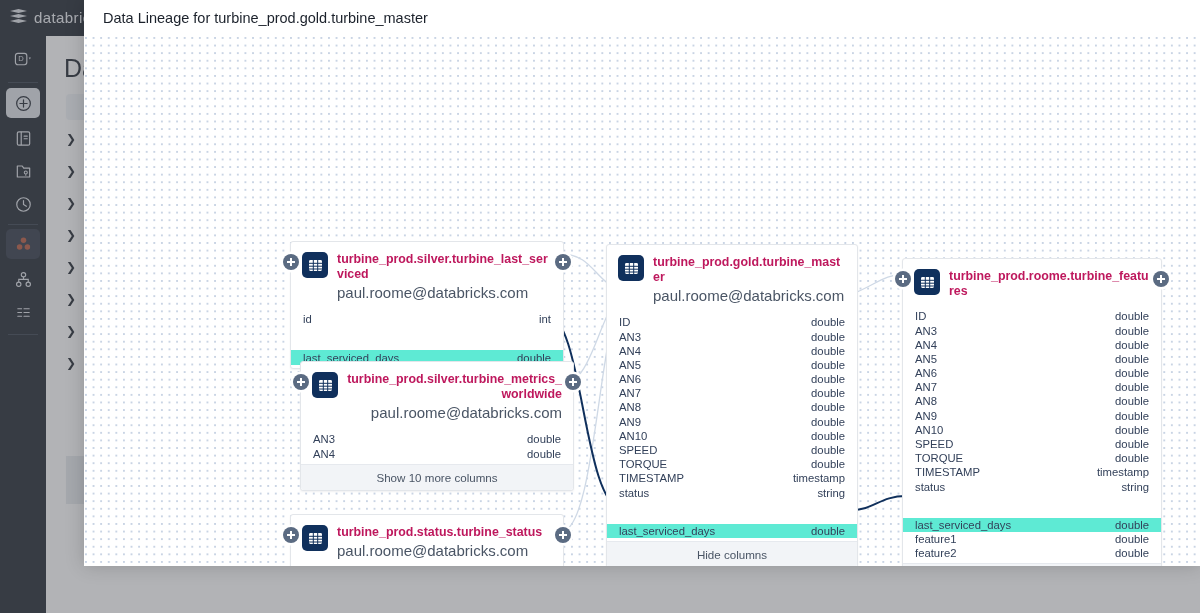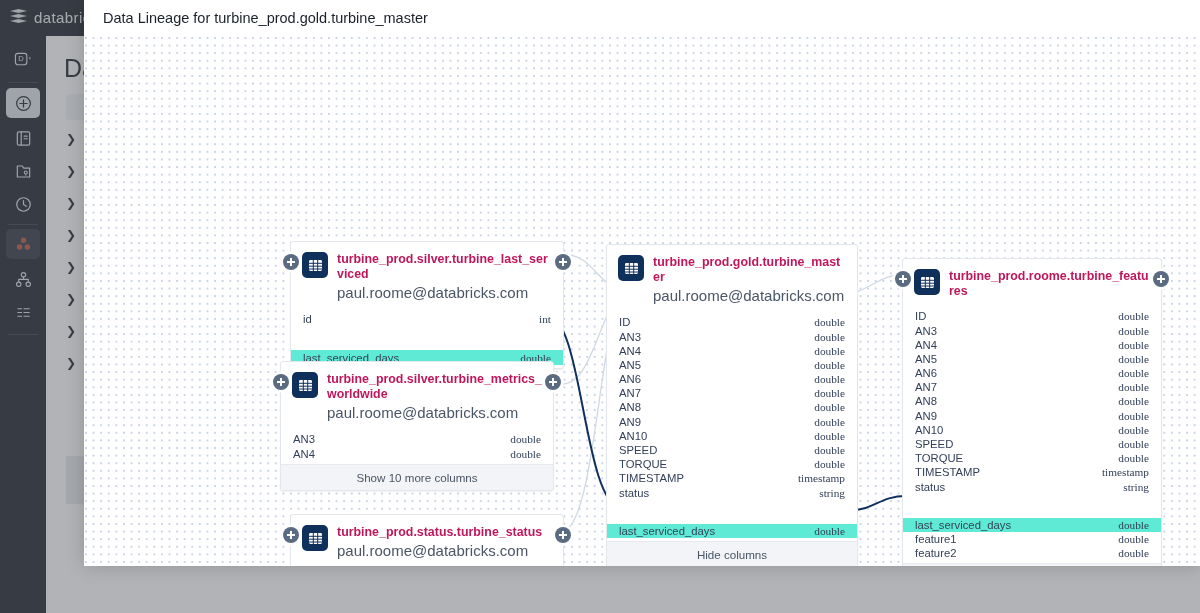--- a/index.html
+++ b/index.html
@@ -60,21 +60,21 @@
      display:flex;align-items:center;justify-content:center;}
   .tbl-icon svg{display:block;}
   .node-titles{min-width:0;}
   .node-title{font-size:12.4px;font-weight:bold;color:#be185d;line-height:1.22;word-break:break-all;}
   .node-sub{font-size:15px;color:#4a5565;margin-top:2px;line-height:1.2;word-break:break-all;}
   .cols{padding:2px 0 3px 0;}
   .col-row{display:flex;justify-content:space-between;align-items:center;
      padding:0 12px;height:14.2px;font-size:11.3px;color:#33415a;}
   .col-row.hl{background:#5eead4;margin-top:24px;}
   .col-name{white-space:nowrap;}
-  .col-type{white-space:nowrap;color:#33415a;font-family:Liberation Serif, serif;}
+  .col-type{white-space:nowrap;color:#33415a;}
   .node-foot{height:25px;display:flex;align-items:center;justify-content:center;
      background:#f2f4f7;border-top:1px solid #e6e9ee;font-size:11.6px;color:#4a5565;
      border-radius:0 0 3px 3px;}
 
   
   .handle{position:absolute;width:16px;height:16px;border-radius:50%;background:#5b6b82;
      display:flex;align-items:center;justify-content:center;box-shadow:0 0 0 2.5px #fff;}
   .handle:before{content:"";position:absolute;width:8px;height:1.6px;background:#fff;}
   .handle:after{content:"";position:absolute;width:1.6px;height:8px;background:#fff;}
 </style>
@@ -212,21 +212,21 @@
           <span class="col-name">id</span>
           <span class="col-type">int</span>
         </div>
         <div class="col-row hl">
           <span class="col-name">last_serviced_days</span>
           <span class="col-type">double</span>
         </div>
       </div>
     </div>
 
-    <div class="node" style="left:196px;top:325px;width:272px;">
+    <div class="node" style="left:216px;top:325px;width:272px;text-align:right;">
       <div class="handle" style="left:-8px;top:12px;"></div>
       <div class="handle" style="right:-8px;top:12px;"></div>
       <div class="node-head">
         <span class="tbl-icon">
           <svg width="15" height="15" viewBox="0 0 15 15">
             <rect x="1" y="2" width="13" height="11" rx="1.4" fill="#fff"></rect>
             <g stroke="#10305c" stroke-width="1">
               <path d="M1 5.3h13M1 8.2h13M1 11h13M5.3 2v11M9.7 2v11"></path>
             </g>
           </svg>

